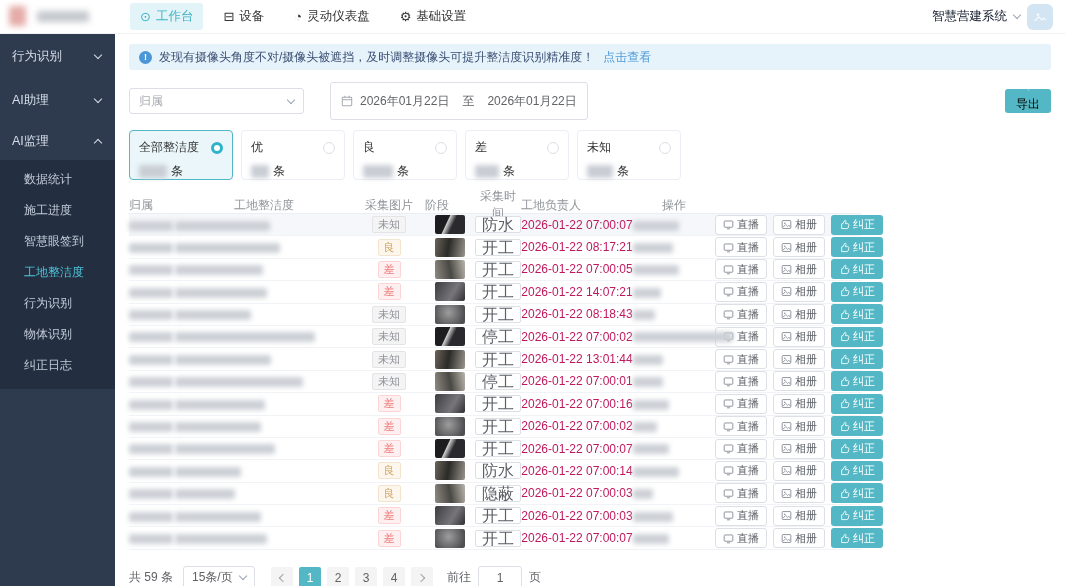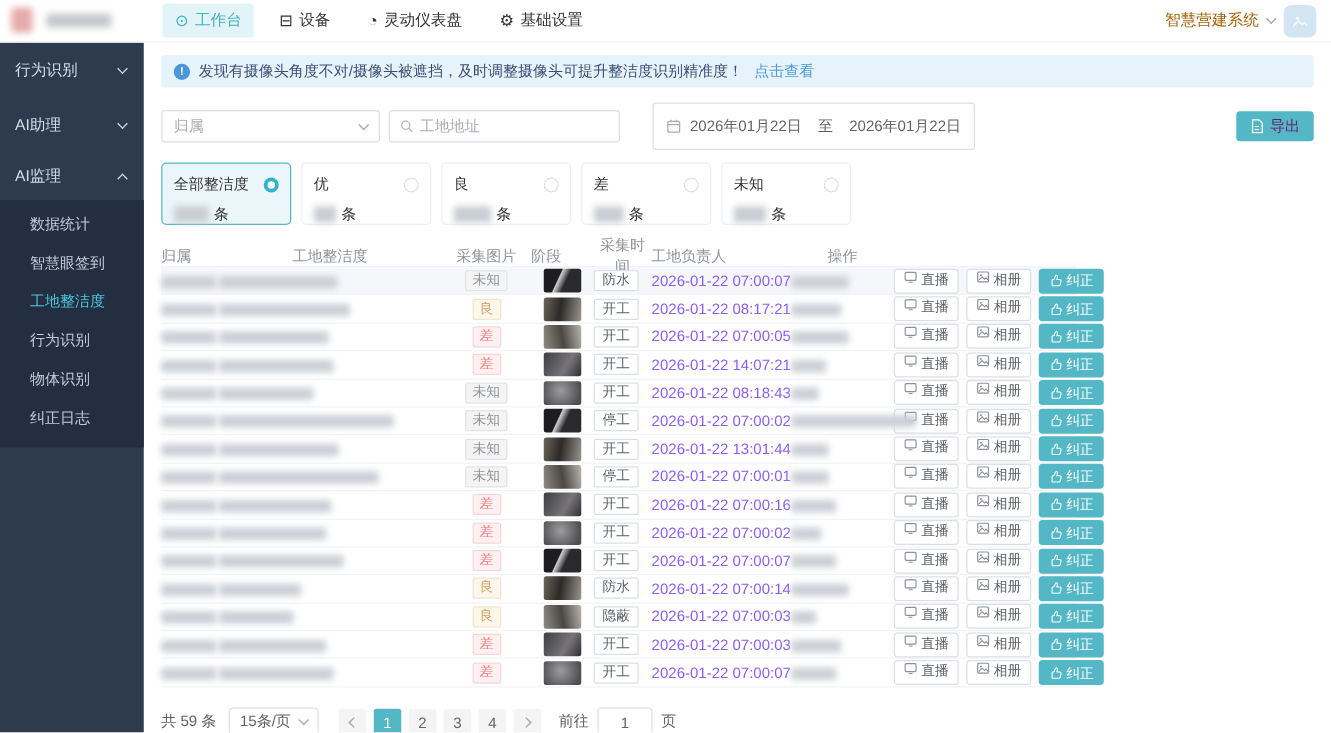--- a/index.html
+++ b/index.html
@@ -16,21 +16,21 @@
   
   .topbar{position:absolute;top:0;left:0;right:0;height:34px;background:#fff;border-bottom:1px solid #f0f1f3;display:flex;align-items:center;z-index:3;}
   .logo-area{width:115px;height:34px;position:relative;flex:none;}
   .logo-red{position:absolute;left:9px;top:6px;width:17px;height:20px;background:#e5aca9;filter:blur(3px);border-radius:2px;}
   .logo-text{position:absolute;left:37px;top:11px;width:52px;height:11px;background:#c4c7cc;filter:blur(3px);border-radius:2px;}
   .topnav{display:flex;align-items:center;gap:10px;margin-left:15px;}
   .nav-tab{display:flex;align-items:center;gap:5px;padding:5px 10px;border-radius:3px;font-size:12.5px;color:#333;cursor:pointer;white-space:nowrap;}
   .nav-tab.active{background:var(--accent-light);color:#3fb2c4;}
   .nav-icon{font-size:13px;line-height:1;}
   .topbar-right{margin-left:auto;display:flex;align-items:center;gap:7px;padding-right:12px;}
-  .sys-name{font-size:12.5px;color:#a16207;cursor:pointer;}
+  .sys-name{font-size:12.5px;color:#0f172a;cursor:pointer;}
   .chv{display:inline-block;width:6px;height:6px;border-right:1.3px solid currentColor;border-bottom:1.3px solid currentColor;transform:rotate(45deg);margin-top:-3px;}
   .chv.up{transform:rotate(-135deg);margin-top:3px;}
   .chv.dim{color:#9aa3b0;}
   .avatar{width:26px;height:26px;border-radius:6px;background:#d3e5f3;display:flex;align-items:center;justify-content:center;cursor:pointer;}
 
   
   .sidebar{position:absolute;left:0;top:34px;bottom:0;width:115px;background:var(--sidebar-bg);z-index:2;}
   .side-group{height:44px;display:flex;align-items:center;justify-content:space-between;padding:0 14px 0 12px;color:#d7dde8;font-size:12.5px;cursor:pointer;}
   .side-group.compact{height:38px;}
   .side-sub{background:var(--sidebar-sub-bg);padding:4px 0 8px;}
@@ -44,21 +44,21 @@
   .info-icon{width:13px;height:13px;border-radius:50%;background:#4a96d6;color:#fff;font-size:9px;font-weight:bold;display:flex;align-items:center;justify-content:center;flex:none;line-height:1;}
   .banner-link{color:#4d9bd9;cursor:pointer;margin-left:2px;}
 
   .filters{margin-top:12px;display:flex;align-items:center;}
   .select-box{width:175px;height:26px;border:1px solid #dcdfe6;border-radius:3px;display:flex;align-items:center;justify-content:space-between;padding:0 9px;font-size:12px;color:#a8abb2;background:#fff;cursor:pointer;}
   .search-box{margin-left:7px;width:185px;height:26px;border:1px solid #dcdfe6;border-radius:3px;display:flex;align-items:center;padding:0 8px;gap:5px;background:#fff;}
   .search-box input{border:none;outline:none;font-size:12px;color:#606266;width:100%;background:transparent;font-family:inherit;}
   .search-box input::placeholder{color:#a8abb2;}
   .date-box{margin-left:26px;height:38px;border:1px solid #dcdfe6;border-radius:3px;display:flex;align-items:center;padding:0 10px;gap:7px;font-size:12px;color:#606266;background:#fff;cursor:pointer;}
   .date-sep{margin:0 6px;color:#606266;}
-  .btn-export{margin-left:auto;height:24px;background:var(--accent);color:#701a75;border:none;border-radius:3px;font-size:12px;display:flex;align-items:center;gap:5px;padding:0 11px;cursor:pointer;font-family:inherit;}
+  .btn-export{margin-left:auto;height:24px;background:var(--accent);color:#000000;border:none;border-radius:3px;font-size:12px;display:flex;align-items:center;gap:5px;padding:0 11px;cursor:pointer;font-family:inherit;flex-direction:column;}
 
   .cards{margin-top:10px;display:flex;gap:8px;}
   .card{width:104px;height:50px;border:1px solid #ebeef5;border-radius:4px;background:#fff;padding:8px 9px 7px;cursor:pointer;}
   .card.selected{background:#eaf6f9;border-color:var(--accent);}
   .card-top{display:flex;justify-content:space-between;align-items:center;font-size:12px;color:#333;}
   .radio{width:12px;height:12px;border:1px solid #dcdfe6;border-radius:50%;background:#fff;flex:none;}
   .radio.checked{border:3.5px solid #2fb3c9;}
   .card-bottom{margin-top:7px;display:flex;align-items:center;gap:4px;font-size:12px;color:#333;}
   .count-blur{height:13px;background:#c9cdd4;filter:blur(2.5px);border-radius:2px;display:inline-block;}
 
@@ -68,25 +68,25 @@
   .thead{height:26px;font-size:12px;color:#909399;border-bottom:1px solid #ebeef5;}
   .trow{height:22.4px;border-bottom:1px solid #f2f3f7;font-size:12px;}
   .trow.hover{background:#f5f7fa;}
   .ac{text-align:center;}
   .al{text-align:left;}
   .badge{display:inline-block;font-size:11px;padding:0 5px;border-radius:2px;border:1px solid;line-height:15px;}
   .badge.unknown{color:#909399;background:#f4f4f5;border-color:#e4e4e6;}
   .badge.good{color:#cfa25f;background:#fdf6ec;border-color:#f3e5cd;}
   .badge.bad{color:#f07e7e;background:#fef0f0;border-color:#fbd5d5;}
   .thumb{display:inline-block;width:30px;height:19px;border-radius:2px;vertical-align:middle;cursor:pointer;}
-  .stage-tag{display:inline-block;font-size:11px;color:#5c6066;border:1px solid #dcdfe6;border-radius:2px;padding:0 6px;line-height:15px;background:#fff;}
-  .time{color:#8b5cf6;}
+  .stage-tag{display:inline-block;font-size:16px;color:#5c6066;border:1px solid #dcdfe6;border-radius:2px;padding:0 6px;line-height:15px;background:#fff;}
+  .time{color:#be185d;}
   .blur{display:inline-block;height:10px;border-radius:2px;background:#ccd0d6;filter:blur(2.5px);vertical-align:middle;}
   .ops{display:flex;gap:6px;align-items:center;}
-  .btn-plain{height:20px;display:flex;align-items:flex-start;gap:3px;padding:0 7px;background:#fff;border:1px solid #dcdfe6;border-radius:3px;font-size:11px;color:#5c6066;cursor:pointer;font-family:Liberation Mono, monospace;white-space:nowrap;}
+  .btn-plain{height:20px;display:flex;align-items:center;gap:3px;padding:0 7px;background:#fff;border:1px solid #dcdfe6;border-radius:3px;font-size:11px;color:#5c6066;cursor:pointer;font-family:Liberation Mono, monospace;white-space:nowrap;}
   .btn-teal{height:20px;display:flex;align-items:center;gap:3px;padding:0 8px;background:var(--accent);border:none;border-radius:3px;font-size:11px;color:#fff;cursor:pointer;font-family:Liberation Mono, monospace;white-space:nowrap;}
 
   
   .pagination{margin-top:16px;display:flex;align-items:center;font-size:12px;color:#606266;}
   .psize{width:72px;height:24px;border:1px solid #dcdfe6;border-radius:3px;display:flex;align-items:center;justify-content:space-between;padding:0 8px;color:#606266;margin-left:10px;cursor:pointer;}
   .pager{display:flex;gap:6px;margin-left:16px;align-items:center;}
   .pbtn{min-width:22px;height:22px;background:#f4f4f5;border-radius:2px;display:flex;align-items:center;justify-content:center;color:#606266;cursor:pointer;font-size:12px;padding:0 2px;}
   .pbtn.active{background:var(--accent);color:#fff;}
   .parrow-glyph{display:inline-block;width:6px;height:6px;border-right:1.3px solid #a0a3aa;border-bottom:1.3px solid #a0a3aa;}
   .parrow-glyph.left{transform:rotate(135deg);margin-left:2px;}
@@ -140,47 +140,41 @@
   <div class="side-group">
     <span>AI助理</span>
     <span class="chv"></span>
   </div>
   <div class="side-group compact">
     <span>AI监理</span>
     <span class="chv up"></span>
   </div>
   <div class="side-sub" id="side-sub">
       <div class="side-sub-item">数据统计</div>
+      <div class="side-sub-item">施工进度</div>
       <div class="side-sub-item">智慧眼签到</div>
       <div class="side-sub-item active">工地整洁度</div>
       <div class="side-sub-item">行为识别</div>
       <div class="side-sub-item">物体识别</div>
       <div class="side-sub-item">纠正日志</div>
     </div>
 </aside>
 
 <main class="main">
 
   <div class="banner">
     <span class="info-icon">!</span>
     <span>发现有摄像头角度不对/摄像头被遮挡，及时调整摄像头可提升整洁度识别精准度！</span>
     <span class="banner-link">点击查看</span>
   </div>
 
   <div class="filters">
     <div class="select-box">
       <span>归属</span>
       <span class="chv dim"></span>
-    </div>
-    <div class="search-box">
-      <svg width="12" height="12" viewBox="0 0 14 14">
-        <circle cx="6" cy="6" r="4.2" fill="none" stroke="#b2b5bc" stroke-width="1.3"></circle>
-        <path d="M9.3 9.3 L12.6 12.6" stroke="#b2b5bc" stroke-width="1.3"></path>
-      </svg>
-      <input type="text" placeholder="工地地址" style="">
     </div>
     <div class="date-box">
       <svg width="12" height="12" viewBox="0 0 14 14">
         <rect x="1.5" y="2.5" width="11" height="10" rx="1" fill="none" stroke="#a8abb2" stroke-width="1.2"></rect>
         <path d="M1.5 5.5 H12.5" stroke="#a8abb2" stroke-width="1.2"></path>
         <path d="M4.5 1 V3.2 M9.5 1 V3.2" stroke="#a8abb2" stroke-width="1.2"></path>
       </svg>
       <span>2026年01月22日</span>
       <span class="date-sep">至</span>
       <span>2026年01月22日</span>

